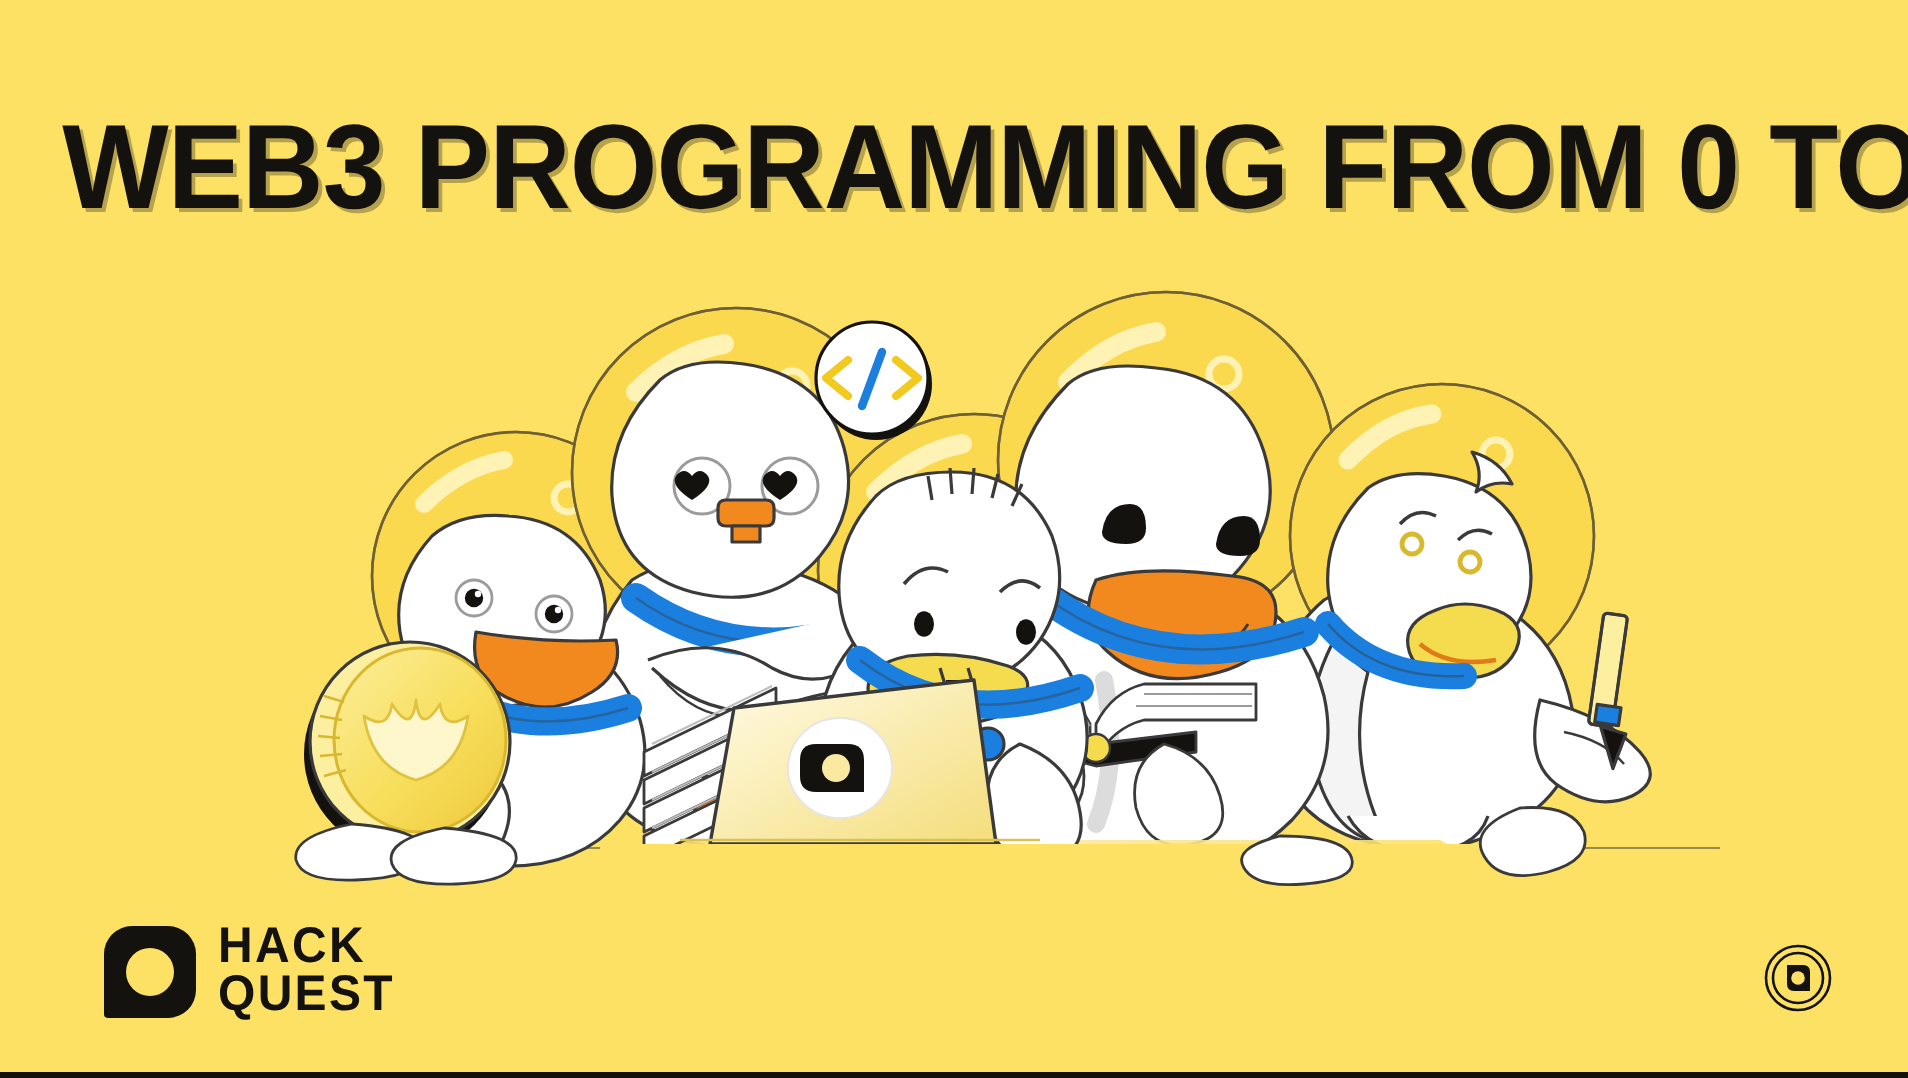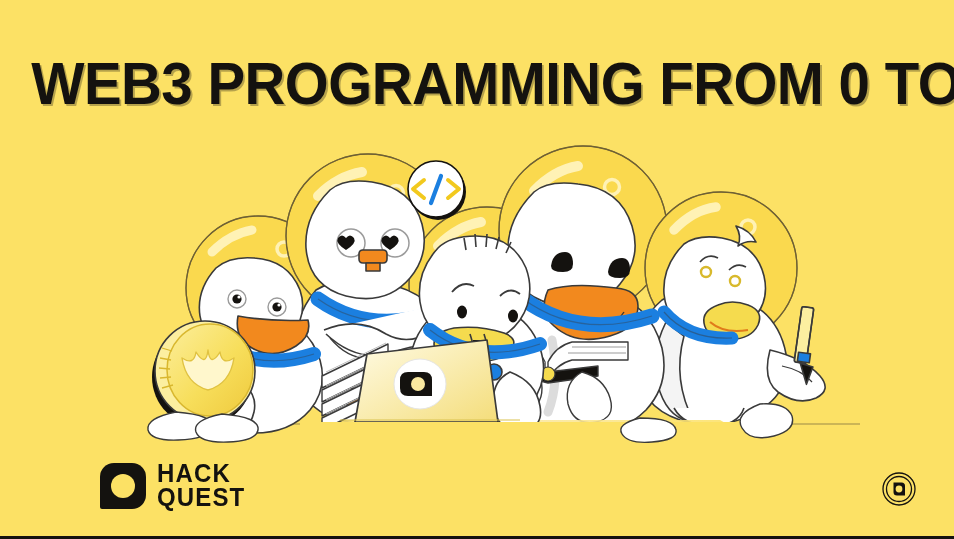--- a/index.html
+++ b/index.html
@@ -45,21 +45,21 @@
     position:absolute;
     left:0; top:0;
     width:954px; height:539px;
   }
   #stage svg{ display:block; width:954px; height:539px; }
 
   
   #logo{
     position:absolute;
     left:52px; top:462px;
-    display:flex; align-items:center; gap:11px;margin-left:48px;
+    display:flex; align-items:center; gap:11px;
   }
   #logo-mark{
     width:46px; height:46px;
     position:relative;
     background:#14120F;
     border-radius:14px 14px 14px 2px;
   }
   #logo-mark::after{
     content:"";
     position:absolute;

